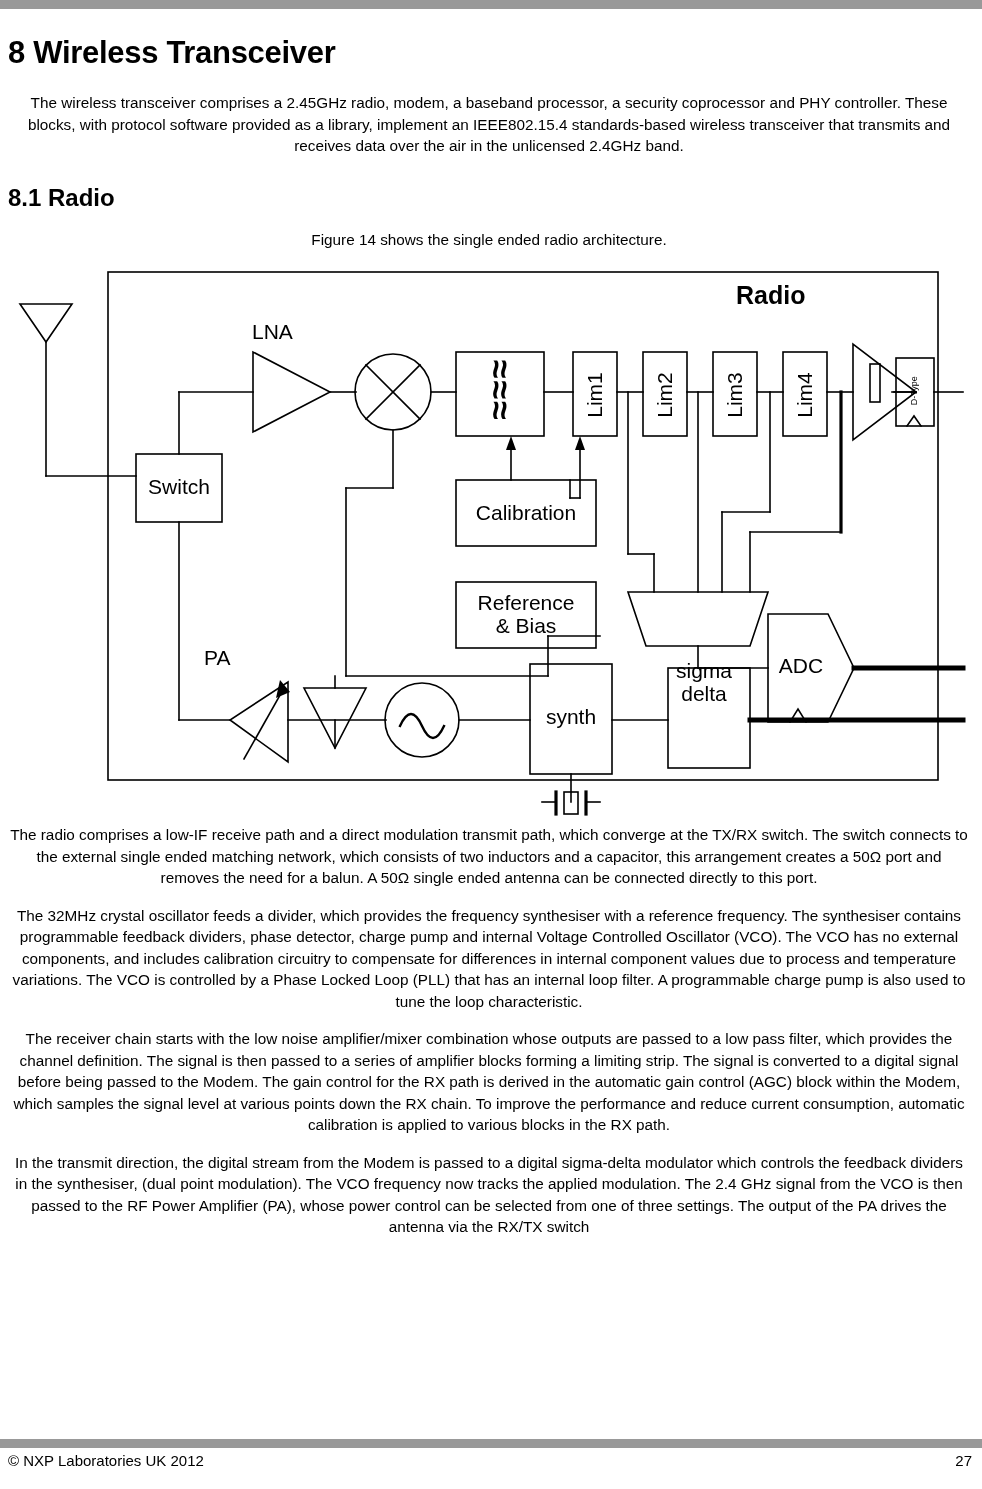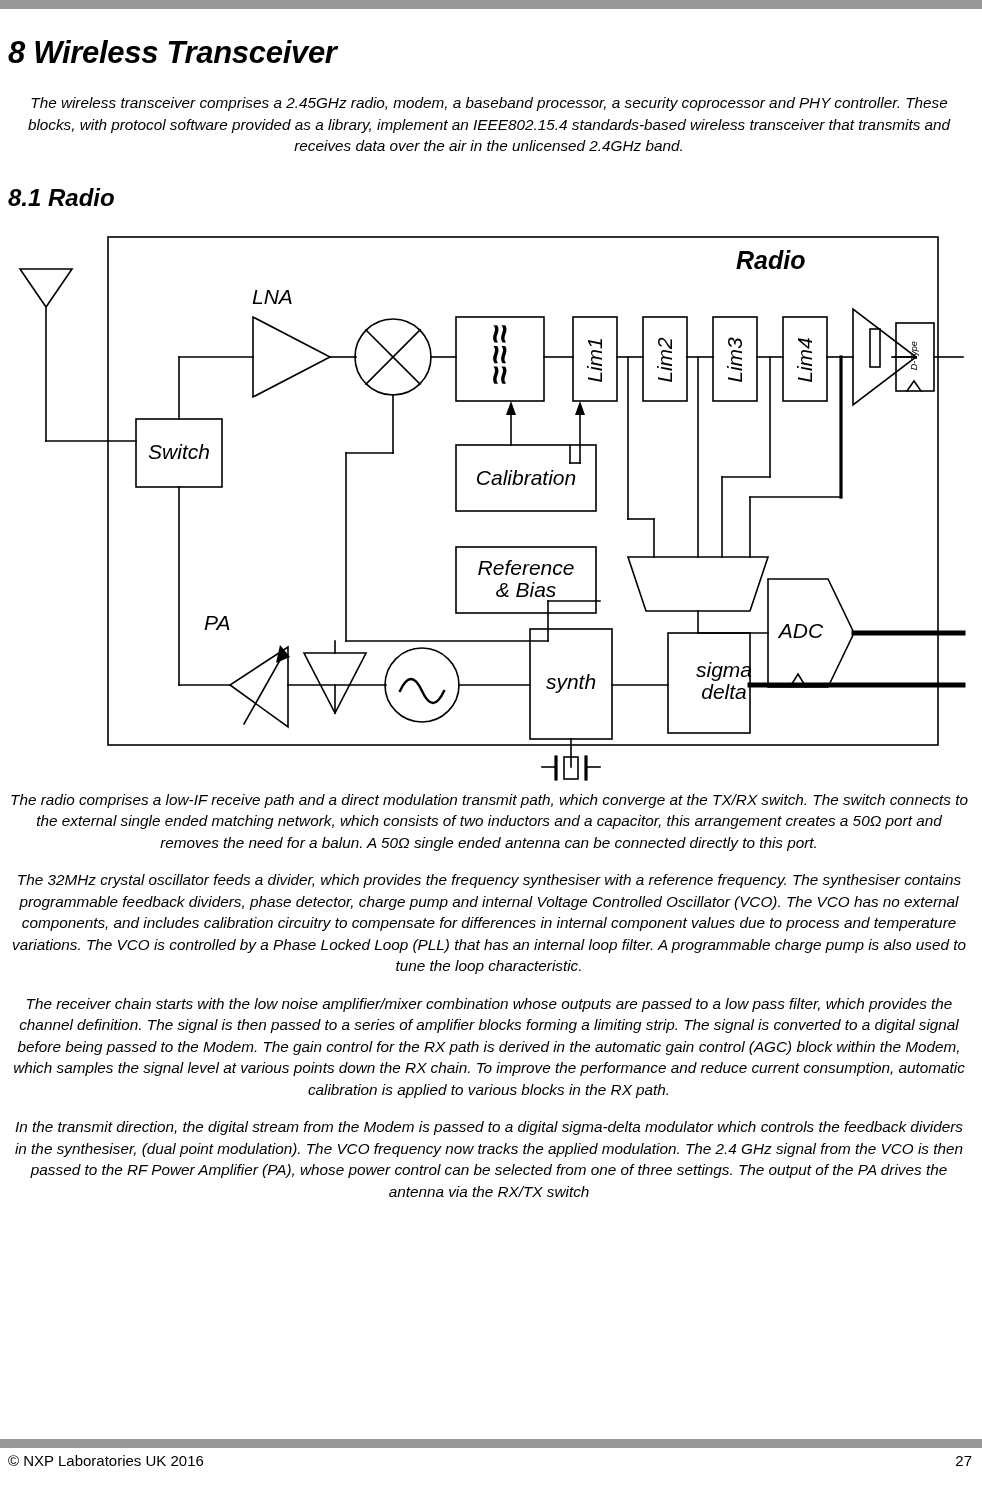--- a/index.html
+++ b/index.html
@@ -29,21 +29,20 @@
     background: #999999;
   }
   #header-rule { top: 0; }
   #footer-rule { top: 1439px; }
 
   .content {
     position: absolute;
     left: 8px;
     top: 36px;
     width: 962px;
-    font-style: italic;
   }
 
   h1.chapter-title {
     font-size: 31px;
     font-weight: bold;
     margin: 0 0 22px 0;
     letter-spacing: -0.3px;
     line-height: 1.1;
   }
   h2.section-title {
@@ -111,20 +110,21 @@
   <div class="rule-bar" id="header-rule"></div>
 
   <div class="content">
 
     <h1 class="chapter-title">8 Wireless Transceiver</h1>
 
     <p class="body-text">The wireless transceiver comprises a 2.45GHz radio, modem, a baseband processor, a security coprocessor and PHY controller.  These blocks, with protocol software provided as a library, implement an IEEE802.15.4 standards-based wireless transceiver that transmits and receives data over the air in the unlicensed 2.4GHz band.</p>
 
     <h2 class="section-title">8.1 Radio</h2>
 
+    <p class="body-text tight">Figure 14 shows the single ended radio architecture.</p>
 
     <div class="figure-wrap">
 
       <svg class="fig-svg" width="962" height="560" viewBox="0 0 962 560" xmlns="http://www.w3.org/2000/svg">
 
         <g fill="none" stroke="#000" stroke-width="1.6" stroke-linecap="square">
 
           <rect x="100" y="8" width="830" height="508"></rect>
 
           <polygon points="12,40 64,40 38,78" stroke-width="1.6"></polygon>
@@ -261,32 +261,32 @@
       <div class="fig-label lbl-dtype rot90" style="left:882px; top:122px; width:50px;">D-Type</div>
 
       <div class="fig-label lbl-plain" style="left:448px; top:238px; width:140px;">Calibration</div>
 
       <div class="fig-label lbl-plain" style="left:448px; top:328px; width:140px;"><div>Reference</div><div>&amp; Bias</div></div>
 
       <div class="fig-label lbl-plain" style="left:762px; top:391px; width:62px;">ADC</div>
 
       <div class="fig-label lbl-plain" style="left:522px; top:442px; width:82px;">synth</div>
 
-      <div class="fig-label lbl-plain" style="left:660px; top:430px; width:72px;margin-left:20px;"><div>sigma</div><div>delta</div></div>
+      <div class="fig-label lbl-plain" style="left:660px; top:396px; width:72px;"><div>sigma</div><div>delta</div></div>
 
     </div>
 
 
     <p class="body-text">The radio comprises a low-IF receive path and a direct modulation transmit path, which converge at the TX/RX switch.  The switch connects to the external single ended matching network, which consists of two inductors and a capacitor, this arrangement creates a 50Ω port and removes the need for a balun.  A 50Ω single ended antenna can be connected directly to this port.</p>
     <p class="body-text">The 32MHz crystal oscillator feeds a divider, which provides the frequency synthesiser with a reference frequency.  The synthesiser contains programmable feedback dividers, phase detector, charge pump and internal Voltage Controlled Oscillator (VCO).  The VCO has no external components, and includes calibration circuitry to compensate for differences in internal component values due to process and temperature variations.  The VCO is controlled by a Phase Locked Loop (PLL) that has an internal loop filter.  A programmable charge pump is also used to tune the loop characteristic.</p>
     <p class="body-text">The receiver chain starts with the low noise amplifier/mixer combination whose outputs are passed to a low pass filter, which provides the channel definition.  The signal is then passed to a series of amplifier blocks forming a limiting strip.  The signal is converted to a digital signal before being passed to the Modem.  The gain control for the RX path is derived in the automatic gain control (AGC) block within the Modem, which samples the signal level at various points down the RX chain.  To improve the performance and reduce current consumption, automatic calibration is applied to various blocks in the RX path.</p>
     <p class="body-text">In the transmit direction, the digital stream from the Modem is passed to a digital sigma-delta modulator which controls the feedback dividers in the synthesiser, (dual point modulation).  The VCO frequency now tracks the applied modulation.  The 2.4 GHz signal from the VCO is then passed to the RF Power Amplifier (PA), whose power control can be selected from one of three settings.  The output of the PA drives the antenna via the RX/TX switch</p>
 
   </div>
 
   <div class="rule-bar" id="footer-rule"></div>
 
   <div class="footer">
-    <div class="footer-left">© NXP Laboratories UK 2016</div>
+    <div class="footer-left">© NXP Laboratories UK 2012</div>
     <div class="footer-right">27</div>
   </div>
 
 </div>
 
 </body></html>

